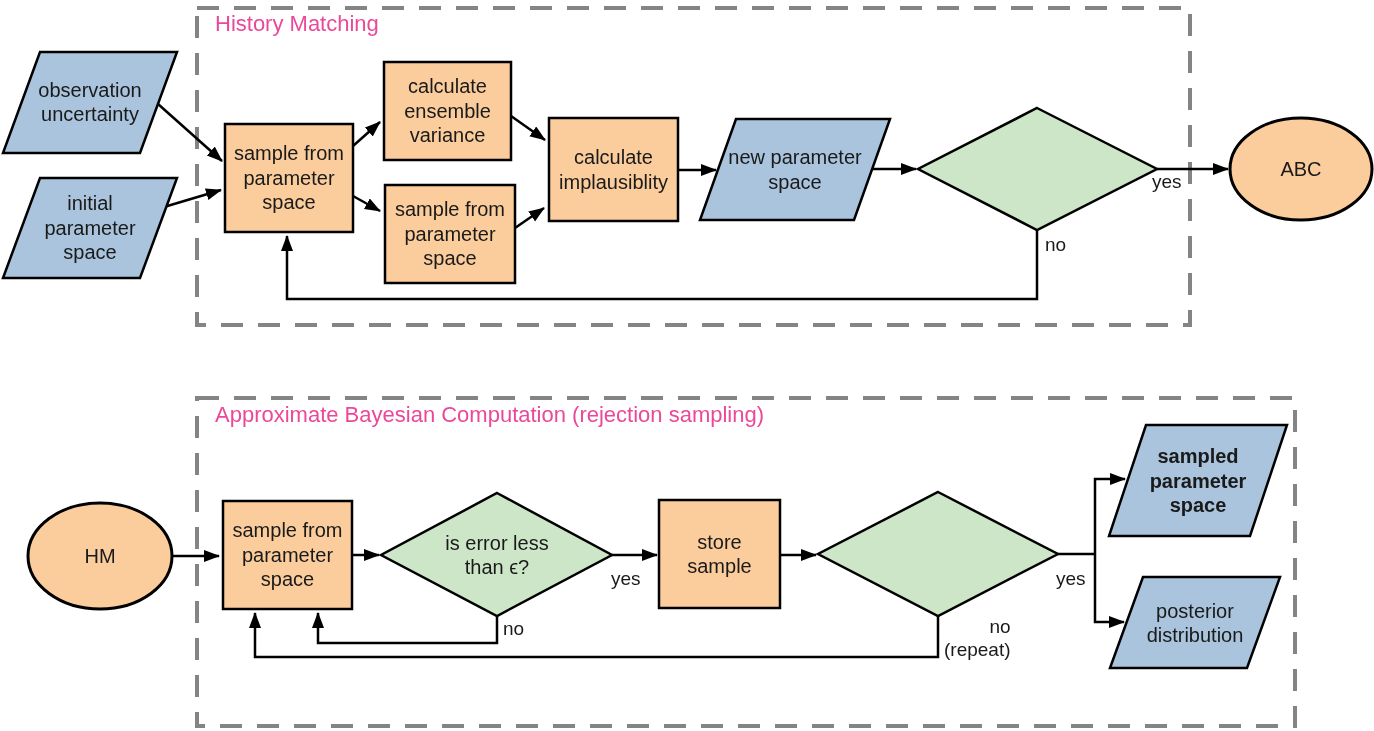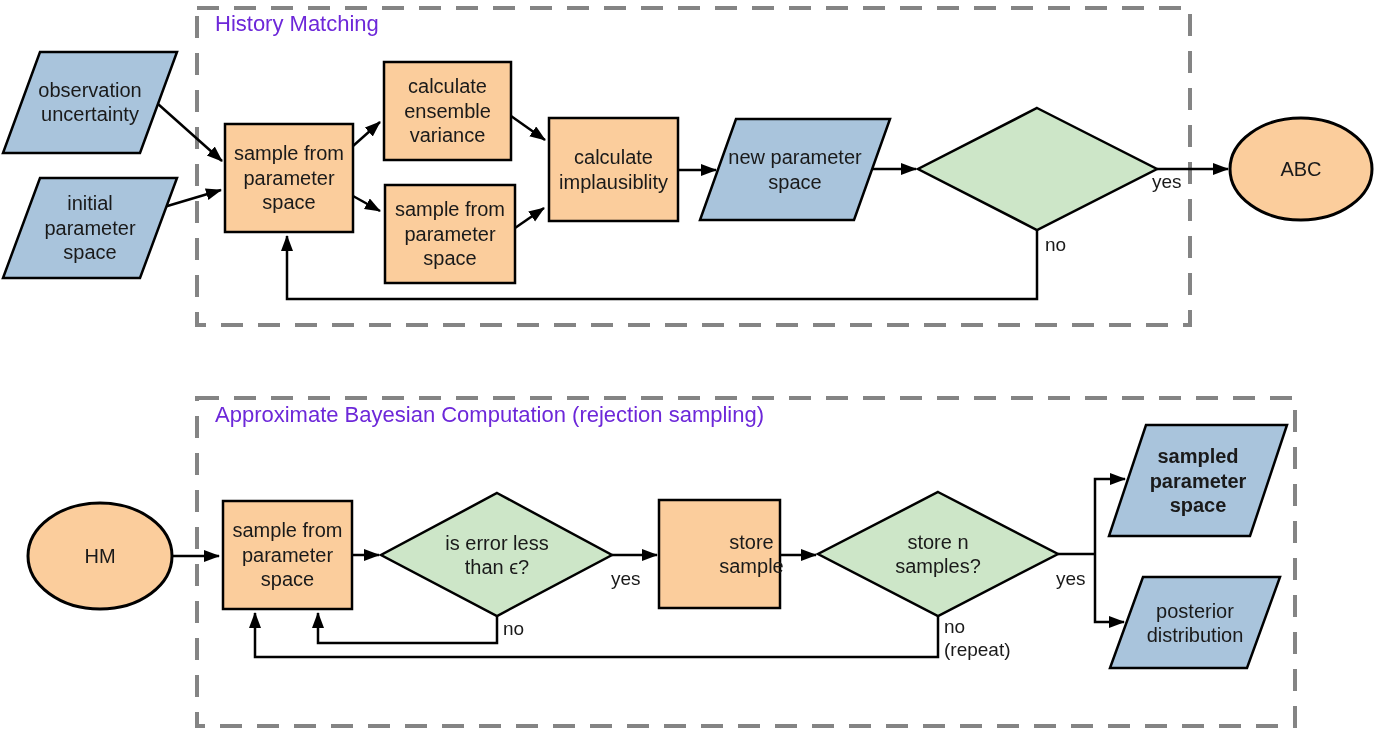--- a/index.html
+++ b/index.html
@@ -18,24 +18,25 @@
   .node-label{
     position:absolute;
     display:flex;align-items:center;justify-content:center;
     text-align:center;white-space:pre-line;
     font-size:20px;line-height:1.22;color:#1a1a1a;
   }
   .edge-label{
     position:absolute;
     font-size:19px;line-height:1.2;color:#1a1a1a;
     white-space:pre-line;
+    text-align:right;
   }
   .frame-title{
     position:absolute;
-    font-size:22px;color:#6d28d9;
+    font-size:22px;color:#ec4899;
   }
 </style>
 </head>
 <body>
 
 <div class="canvas">
 
   <svg width="1374" height="731" viewBox="0 0 1374 731">
     <defs>
       <marker id="arrow" markerUnits="userSpaceOnUse" markerWidth="18" markerHeight="14" refX="15" refY="6" orient="auto">
@@ -109,24 +110,22 @@
 implausiblity</div>
   <div class="node-label" style="left:718px;top:119px;width:154px;height:101px;">new parameter
 space</div>
   <div class="node-label" style="left:1231px;top:139px;width:140px;height:60px;">ABC</div>
   <div class="node-label" style="left:30px;top:526px;width:140px;height:60px;">HM</div>
   <div class="node-label" style="left:223px;top:501px;width:129px;height:108px;">sample from
 parameter
 space</div>
   <div class="node-label" style="left:407px;top:505px;width:180px;height:100px;">is error less
 than ϵ?</div>
-  <div class="node-label" style="left:659px;top:500px;width:121px;height:108px;padding-left:32px;">store
+  <div class="node-label" style="left:659px;top:500px;width:121px;height:108px;">store
 sample</div>
-  <div class="node-label" style="left:848px;top:504px;width:180px;height:100px;">store n
-samples?</div>
   <div class="node-label" style="left:1123px;top:444px;width:150px;height:74px;font-weight:bold;">sampled
 parameter
 space</div>
   <div class="node-label" style="left:1120px;top:592px;width:150px;height:62px;">posterior
 distribution</div>
 
   <div class="edge-label" style="left:1152px;top:171px;">yes</div>
   <div class="edge-label" style="left:1045px;top:234px;">no</div>
   <div class="edge-label" style="left:611px;top:568px;">yes</div>
   <div class="edge-label" style="left:503px;top:618px;">no</div>

